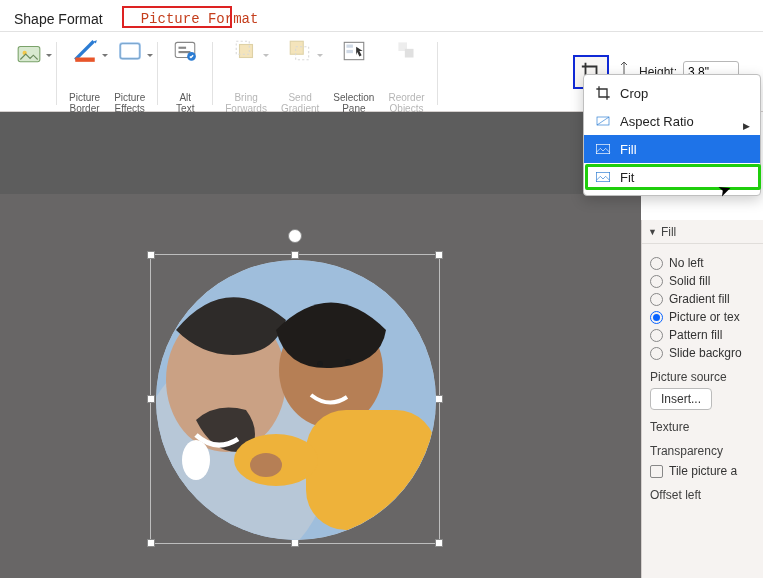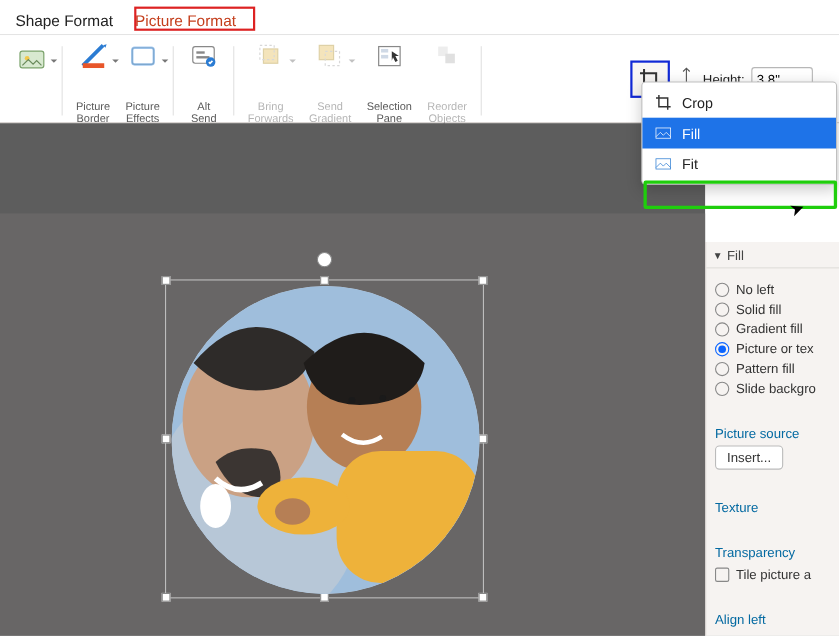--- a/index.html
+++ b/index.html
@@ -1,21 +1,21 @@
 <!DOCTYPE html>
 <html><head>
 <meta charset="utf-8">
 <style>
   * { box-sizing: border-box; margin: 0; padding: 0; font-family: -apple-system, "Segoe UI", Arial, sans-serif; }
   body { width: 763px; height: 578px; overflow: hidden; background: #fff; position: relative; }
 
   
-  .tabbar { height: 32px; border-bottom: 1px solid #e2e2e2; display: flex; align-items: flex-end; padding-left: 10px; gap: 12px; font-size: 14px; color: #222; }
+  .tabbar { height: 32px; border-bottom: 1px solid #e2e2e2; display: flex; align-items: flex-end; padding-left: 10px; gap: 30px; font-size: 14px; color: #222; }
   .tab { padding: 6px 4px 4px; cursor: default; }
-  .tab.active { color: #c43e1c; }
+  .tab.active { color: #c43e1c; font-family: Liberation Mono, monospace; }
   .tab-highlight { position: absolute; left: 122px; top: 6px; width: 110px; height: 22px; border: 2px solid #d22; pointer-events: none; }
 
   
   .ribbon { height: 80px; border-bottom: 1px solid #d5d0ce; display: flex; align-items: stretch; padding: 4px 8px 0; position: relative; background: #fff; }
   .group { display: flex; flex-direction: column; align-items: center; justify-content: space-between; padding: 2px 6px 2px; font-size: 10px; color: #5a5a5a; line-height: 1.1; text-align: center; gap: 28px; }
   .group + .group { margin-left: 2px; }
   .group .icon-large { width: 30px; height: 30px; display: flex; align-items: center; justify-content: center; position: relative; }
   .iconsvg { width: 26px; height: 26px; }
   .group .caret::after { content: ""; border: 3px solid transparent; border-top-color: #777; display: inline-block; position: absolute; right: -8px; top: 16px; }
   .sep { width: 1px; background: #e2e2e2; margin: 6px 6px; }
@@ -47,21 +47,21 @@
   .img-circle svg { width: 100%; height: 100%; }
 
   
   .format-pane { position: absolute; right: 0; top: 220px; width: 122px; height: 358px; background: #f6f3f1; border-left: 1px solid #d5d0ce; font-size: 12px; color: #333; overflow: hidden; }
   .fp-head { display: flex; align-items: center; height: 24px; padding: 0 6px; font-size: 12px; color: #444; border-bottom: 1px solid #e0ddda; gap:4px; }
   .fp-body { padding: 8px 8px; }
   .radio-row { display: flex; align-items: center; gap: 6px; margin: 4px 0; }
   .radio { width: 13px; height: 13px; border: 1px solid #888; border-radius: 50%; display: inline-block; position: relative; }
   .radio.checked { border-color: #0a64ff; }
   .radio.checked::after { content: ""; position: absolute; left: 2px; top: 2px; width: 7px; height: 7px; background: #0a64ff; border-radius: 50%; }
-  .section-label { margin: 27px 0 4px; color: #0369a1; }
+  .section-label { margin: 10px 0 4px; color: #404040; }
   .insert-btn { display: inline-block; border: 1px solid #bbb; border-radius: 4px; padding: 3px 10px; background: #fff; font-size: 12px; }
   .chk-row { display: flex; align-items: center; gap: 6px; margin-top: 6px;}
   .chk { width: 13px; height: 13px; border:1px solid #888; border-radius: 2px; display:inline-block; }
 
   .cursor-arrow { position: absolute; left: 718px; top: 180px; z-index: 60; font-size: 16px; color:#000; transform: rotate(-20deg); }
 </style>
 </head>
 <body>
 
 <div class="tabbar">
@@ -108,21 +108,21 @@
     <div class="icon-large">
         <svg class="iconsvg" viewBox="0 0 24 24">
           <rect x="3" y="4" width="18" height="14" rx="2" fill="#fff" stroke="#888"></rect>
           <rect x="6" y="8" width="7" height="2" fill="#888"></rect>
           <rect x="6" y="12" width="11" height="2" fill="#888"></rect>
           <circle cx="18" cy="17" r="4" fill="#2b7cd3"></circle>
           <path d="M16.5 17 l1 1 2 -2" stroke="#fff" fill="none" stroke-width="1.4"></path>
         </svg>
       </div>
     <span style="white-space:pre-line">Alt
-Send</span>
+Text</span>
   </div>
   <div class="sep"></div>
   <div class="group disabled">
     <div class="icon-large caret">
         <svg class="iconsvg" viewBox="0 0 24 24">
           <rect x="6" y="6" width="12" height="12" fill="#e8c56a" stroke="#b89a3c"></rect>
           <rect x="3" y="3" width="12" height="12" fill="none" stroke="#aaa" stroke-dasharray="2"></rect>
         </svg>
       </div>
     <span style="white-space:pre-line">Bring
@@ -223,20 +223,28 @@
   </div>
 </div>
 
 <div class="dropdown">
   <div class="dd-item">
     <svg class="dd-icon" viewBox="0 0 24 24">
         <path d="M6 2v16h16M2 6h16v16" stroke="#333" stroke-width="2" fill="none"></path>
       </svg>
     <span>Crop</span>
   </div>
+  <div class="dd-item">
+    <svg class="dd-icon" viewBox="0 0 24 24">
+        <rect x="3" y="6" width="18" height="12" fill="none" stroke="#2b7cd3"></rect>
+        <path d="M3 18 L21 6" stroke="#2b7cd3"></path>
+      </svg>
+    <span>Aspect Ratio</span>
+    <span class="sub"></span>
+  </div>
   <div class="dd-item selected">
     <svg class="dd-icon" viewBox="0 0 24 24">
         <rect x="2" y="5" width="20" height="14" fill="none" stroke="#fff"></rect>
         <path d="M2 17 l6 -6 4 4 4 -4 6 6" stroke="#fff" fill="none"></path>
       </svg>
     <span>Fill</span>
   </div>
   <div class="dd-item">
     <svg class="dd-icon" viewBox="0 0 24 24">
         <rect x="2" y="5" width="20" height="14" fill="none" stroke="#2b7cd3"></rect>
@@ -281,15 +289,15 @@
 
     <div class="section-label">Picture source</div>
     <span class="insert-btn">Insert...</span>
 
     <div class="section-label">Texture</div>
     <div class="section-label">Transparency</div>
     <div class="chk-row">
         <span class="chk"></span>
         <span>Tile picture a</span>
       </div>
-    <div class="section-label">Align left</div>
+    <div class="section-label">Offset left</div>
   </div>
 </div>
 
 </body></html>

